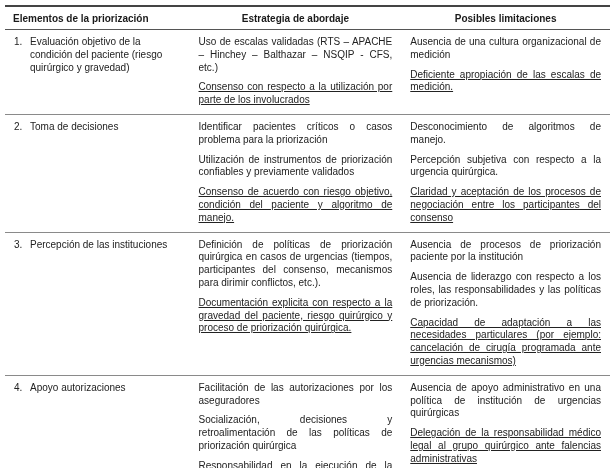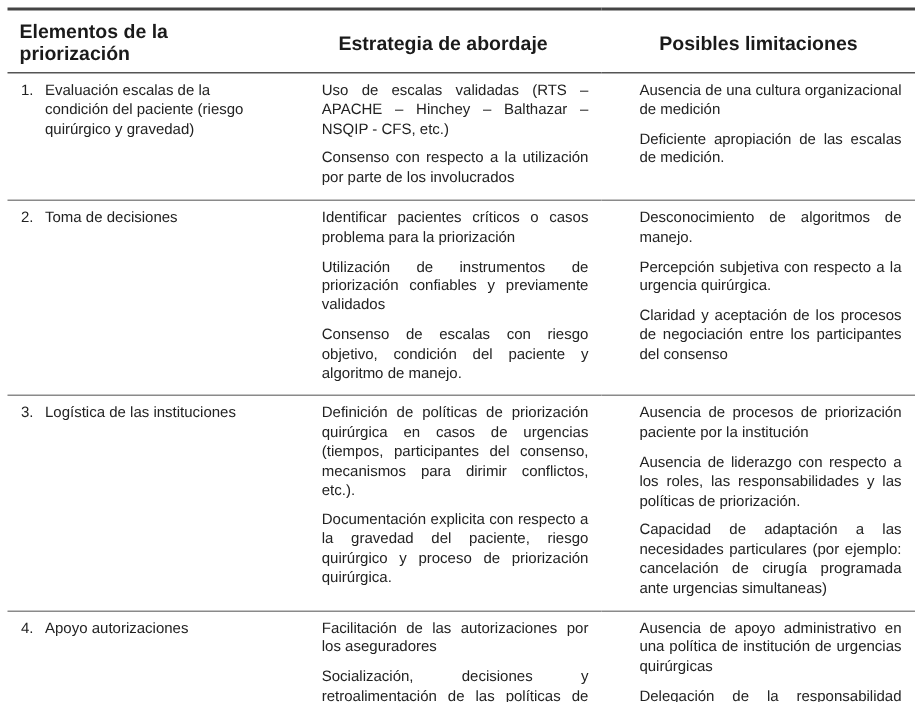--- a/index.html
+++ b/index.html
@@ -18,21 +18,21 @@
     width: 100%;
     border-collapse: collapse;
     border-top: 2px solid #444444;
     border-bottom: 1px solid #555555;
     table-layout: fixed;
   }
   col.c1 { width: 30.5%; }
   col.c2 { width: 35%; }
   col.c3 { width: 34.5%; }
   thead th {
-    font-size: 13px;
+    font-size: 10px;
     font-weight: bold;
     color: #1a1a1a;
     padding: 6px 8px 5px 8px;
     border-bottom: 1px solid #555555;
     vertical-align: middle;
   }
   thead th.h-left   { text-align: left; }
   thead th.h-center { text-align: center; margin-top: 16px; }
   tbody td {
     font-size: 10px;
@@ -44,24 +44,24 @@
   tbody tr:last-child td { border-bottom: none; }
   .numitem {
     display: flex;
     gap: 4px;
   }
   .num {
     flex: 0 0 12px;
   }
   .eltext { flex: 1; }
   td.col-st p, td.col-li p {
-    margin: 0 0 7px 16px;
+    margin: 0 0 7px 0;
     text-align: justify;
   }
-  td.col-st p:last-child, td.col-li p:last-child { margin-bottom: 0; }
+  td.col-st p:last-child, td.col-li p:last-child { margin-bottom: 0; text-decoration: underline; }
 </style>
 </head>
 <body>
 
 <div class="page">
   <table class="prior-table">
     <colgroup>
       <col class="c1">
         <col class="c2">
         <col class="c3">
@@ -72,21 +72,21 @@
         <th class="h-center">Estrategia de abordaje</th>
         <th class="h-center">Posibles limitaciones</th>
       </tr>
     </thead>
     <tbody>
 
       <tr>
         <td class="col-el">
           <div class="numitem">
             <span class="num">1.</span>
-            <span class="eltext">Evaluación escalas de la condición del paciente (riesgo quirúrgico y gravedad)</span>
+            <span class="eltext">Evaluación objetivo de la condición del paciente (riesgo quirúrgico y gravedad)</span>
           </div>
         </td>
         <td class="col-st">
           <p>Uso de escalas validadas (RTS – APACHE – Hinchey – Balthazar – NSQIP - CFS, etc.)</p>
           <p>Consenso con respecto a la utilización por parte de los involucrados</p>
         </td>
         <td class="col-li">
           <p>Ausencia de una cultura organizacional de medición</p>
           <p>Deficiente apropiación de las escalas de medición.</p>
         </td>
@@ -95,44 +95,44 @@
       <tr>
         <td class="col-el">
           <div class="numitem">
             <span class="num">2.</span>
             <span class="eltext">Toma de decisiones</span>
           </div>
         </td>
         <td class="col-st">
           <p>Identificar pacientes críticos o casos problema para la priorización</p>
           <p>Utilización de instrumentos de priorización confiables y previamente validados</p>
-          <p>Consenso de escalas con riesgo objetivo, condición del paciente y algoritmo de manejo.</p>
+          <p>Consenso de acuerdo con riesgo objetivo, condición del paciente y algoritmo de manejo.</p>
         </td>
         <td class="col-li">
           <p>Desconocimiento de algoritmos de manejo.</p>
           <p>Percepción subjetiva con respecto a la urgencia quirúrgica.</p>
           <p>Claridad y aceptación de los procesos de negociación entre los participantes del consenso</p>
         </td>
       </tr>
 
       <tr>
         <td class="col-el">
           <div class="numitem">
             <span class="num">3.</span>
-            <span class="eltext">Logística de las instituciones</span>
+            <span class="eltext">Percepción de las instituciones</span>
           </div>
         </td>
         <td class="col-st">
           <p>Definición de políticas de priorización quirúrgica en casos de urgencias (tiempos, participantes del consenso, mecanismos para dirimir conflictos, etc.).</p>
           <p>Documentación explicita con respecto a la gravedad del paciente, riesgo quirúrgico y proceso de priorización quirúrgica.</p>
         </td>
         <td class="col-li">
           <p>Ausencia de procesos de priorización paciente por la institución</p>
           <p>Ausencia de liderazgo con respecto a los roles, las responsabilidades y las políticas de priorización.</p>
-          <p>Capacidad de adaptación a las necesidades particulares (por ejemplo: cancelación de cirugía programada ante urgencias simultaneas)</p>
+          <p>Capacidad de adaptación a las necesidades particulares (por ejemplo: cancelación de cirugía programada ante urgencias mecanismos)</p>
         </td>
       </tr>
 
       <tr>
         <td class="col-el">
           <div class="numitem">
             <span class="num">4.</span>
             <span class="eltext">Apoyo autorizaciones</span>
           </div>
         </td>

